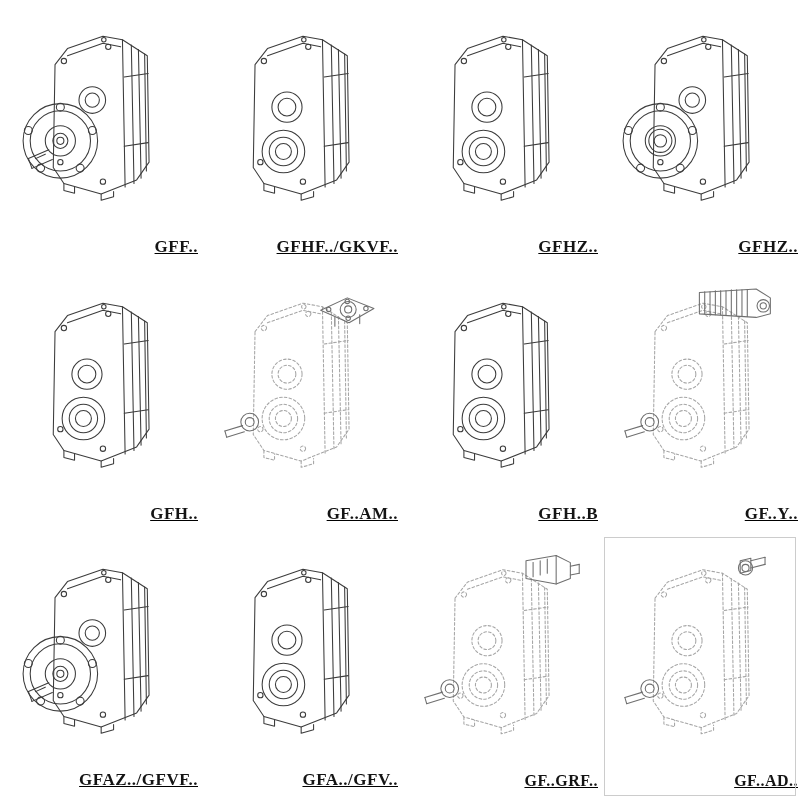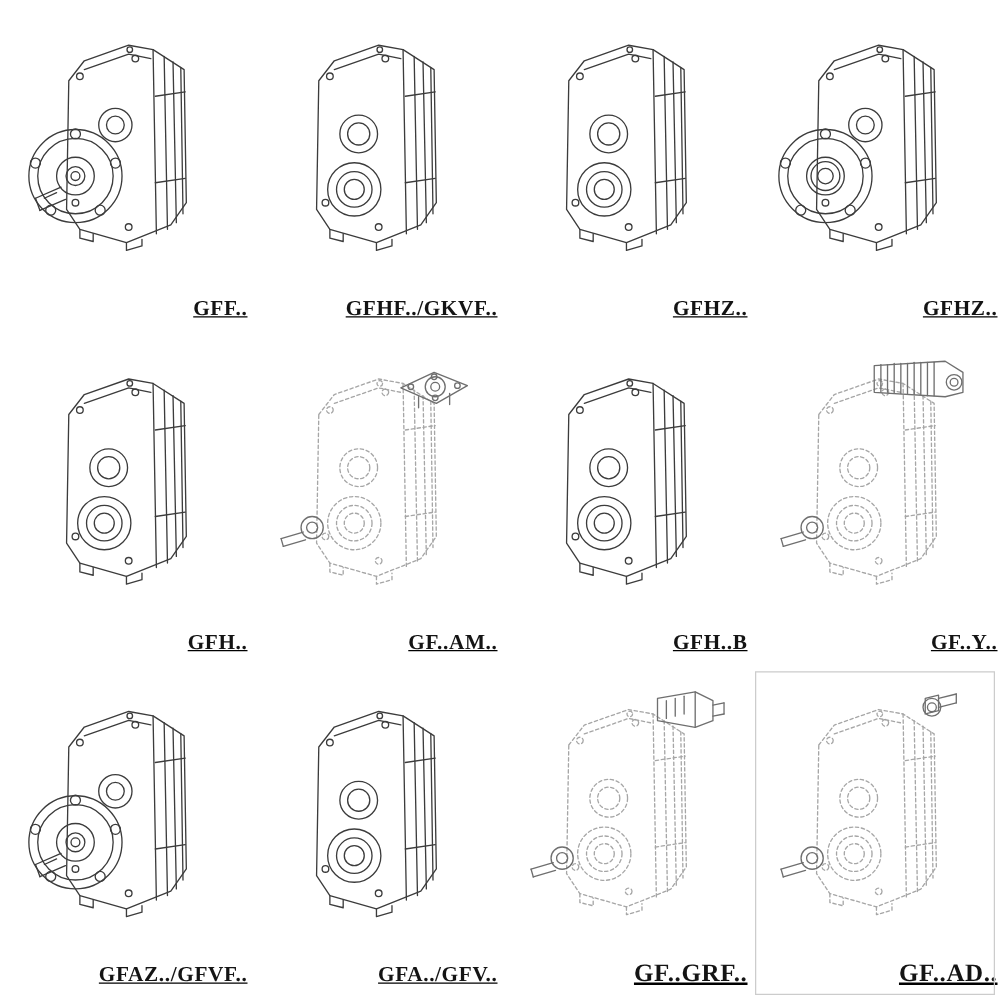--- a/index.html
+++ b/index.html
@@ -18,21 +18,21 @@
   }
   .art{
     flex:1;width:100%;display:flex;align-items:center;justify-content:center;min-height:0;
   }
   .art svg{width:86%;height:94%}
   .label{
     font-weight:bold;font-size:17px;letter-spacing:.5px;color:#141414;
     text-align:center;line-height:1.1;padding-top:2px;white-space:nowrap;
   }
   .cell:nth-child(11) .label,
-  .cell:nth-child(12) .label{font-size:20px}
+  .cell:nth-child(12) .label{font-size:16px}
   .cell:nth-child(12){outline:1px solid #cccccc;outline-offset:-5px}
 </style>
 </head>
 <body>
 
 <div class="page">
   <div class="grid" id="grid">
   <figure class="cell">
     <div class="art">
           <svg viewBox="0 0 190 225" xmlns="http://www.w3.org/2000/svg" preserveAspectRatio="xMidYMid meet">

